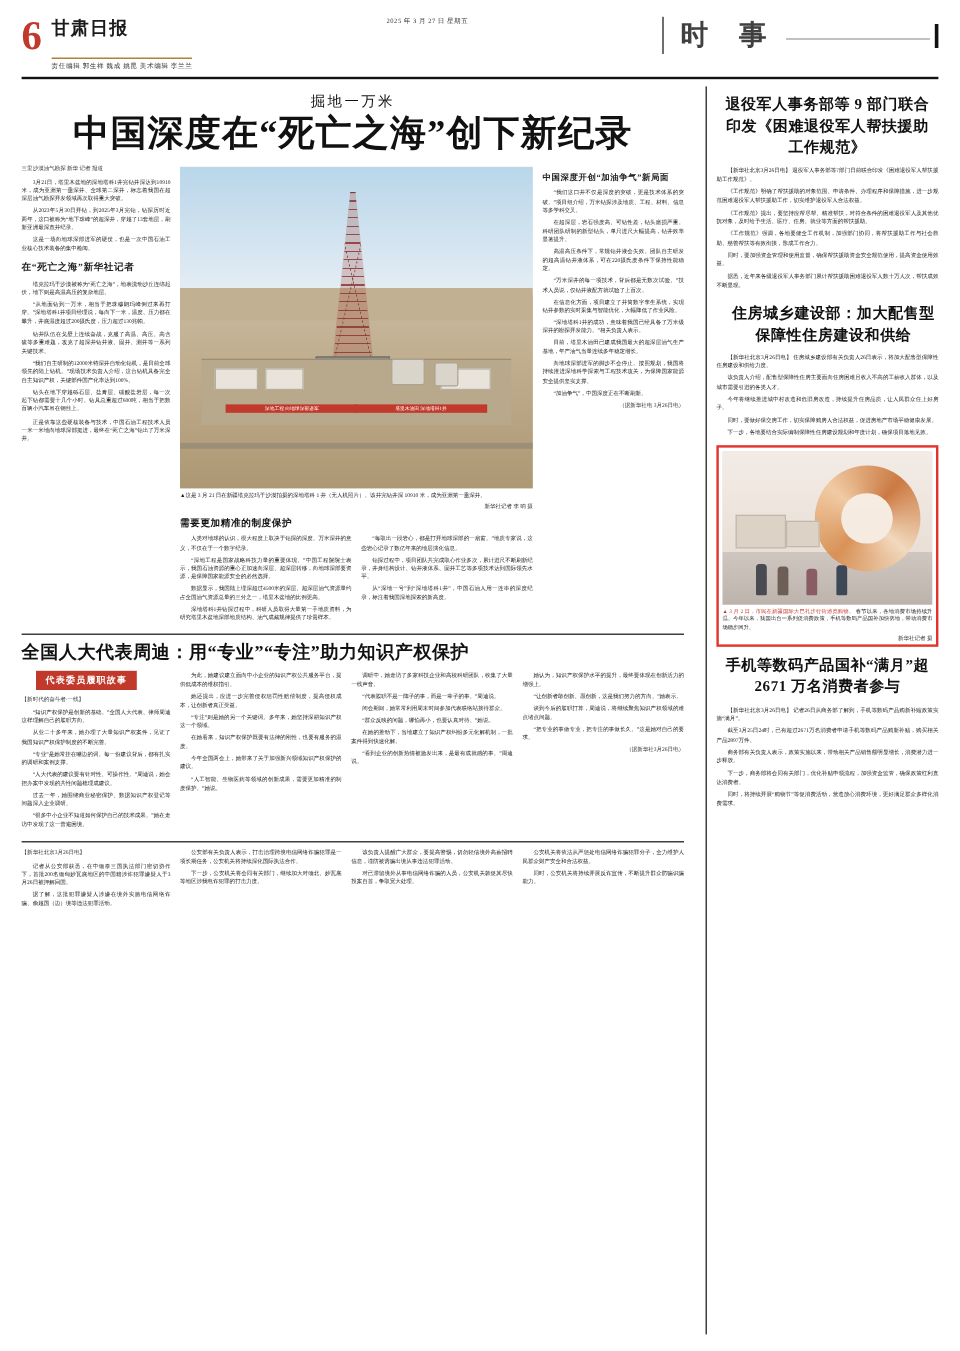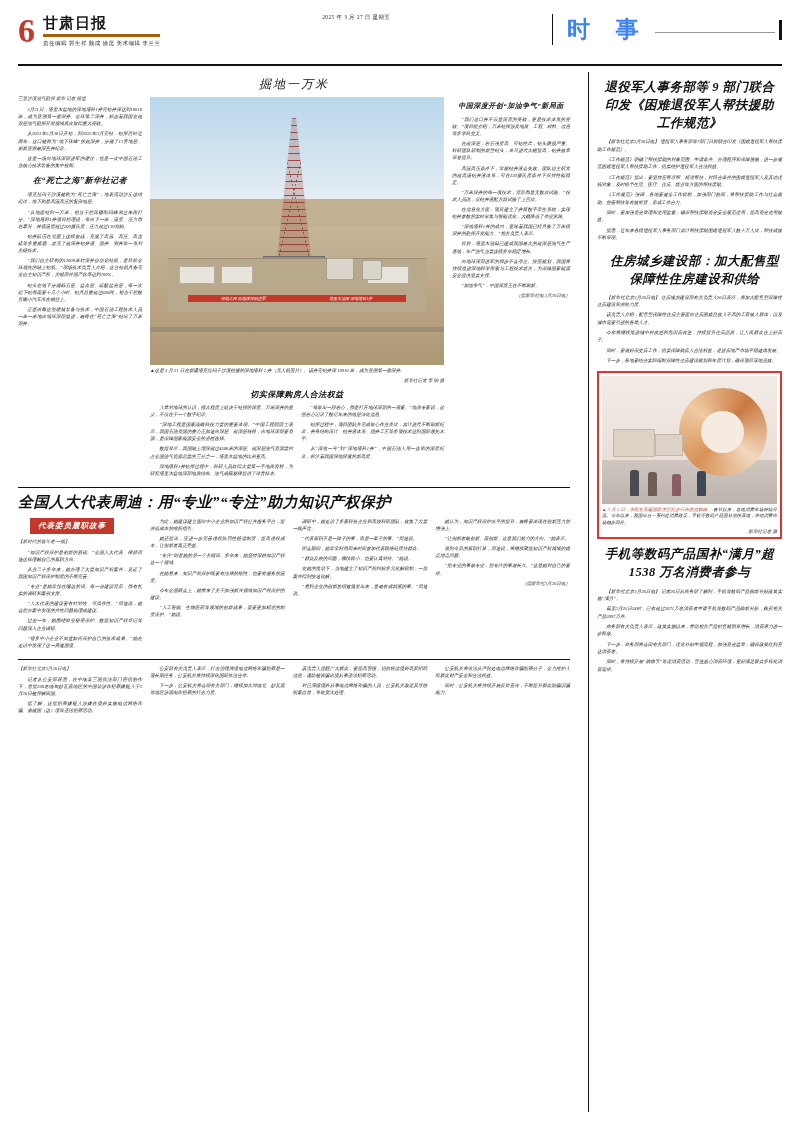--- a/index.html
+++ b/index.html
@@ -9,44 +9,44 @@
     color:#111;
     overflow:hidden;
   }
   .page{position:relative;width:800px;height:1126px;box-sizing:border-box;padding:14px 18px 10px 18px;}
 
   
   .masthead{display:flex;align-items:flex-start;height:46px;border-bottom:2px solid #111;padding-bottom:4px;}
   .folio{font-family:"Liberation Serif",serif;font-size:34px;font-weight:bold;color:#c0392b;line-height:1;margin-right:8px;}
   .mast-left{flex:0 0 auto;display:flex;align-items:flex-start;}
   .mast-name{display:flex;flex-direction:column;}
-  .mast-logo{font-size:15px;font-weight:bold;letter-spacing:1px;color:#1a1a1a;border-bottom:3px solid #a16207;padding-bottom:1px;}
+  .mast-logo{font-size:15px;font-weight:bold;letter-spacing:1px;color:#1a1a1a;border-bottom:1px solid #a16207;padding-bottom:15px;}
   .mast-editors{font-size:5.5px;color:#333;letter-spacing:.5px;margin-top:3px;white-space:nowrap;}
   .mast-mid{flex:1 1 auto;display:flex;justify-content:center;align-items:flex-end;padding-bottom:2px;}
   .mast-date{font-size:5.5px;color:#333;letter-spacing:.4px;}
   .mast-right{flex:0 0 215px;display:flex;align-items:center;border-left:1px solid #111;padding-left:14px;}
-  .section-title{font-size:23px;font-weight:bold;letter-spacing:10px;color:#3b82f6;}
+  .section-title{font-size:23px;font-weight:bold;letter-spacing:10px;color:#404040;}
   .section-rule{flex:1;height:0;border-top:1px solid #999;margin-left:6px;margin-top:6px;}
   .section-mark{width:3px;height:20px;background:#111;margin-left:4px;}
 
   
-  .body{display:flex;margin-top:6px;height:1040px;font-style:italic;}
+  .body{display:flex;margin-top:6px;height:1040px;}
   .left{flex:0 0 562px;padding-right:10px;box-sizing:border-box;}
   .divider{flex:0 0 1px;background:#111;margin:0 8px;}
   .right{flex:1 1 auto;box-sizing:border-box;}
 
   
   .kicker{text-align:center;font-size:12px;letter-spacing:2px;margin:4px 0 2px;color:#111;}
   .headline{text-align:center;font-size:30px;font-weight:bold;letter-spacing:1px;line-height:1.12;margin:2px 0 8px;}
 
   
   .cols{display:flex;gap:8px;}
   .col{font-size:4.6px;line-height:1.55;text-align:justify;color:#222;}
   .col p{margin:0 0 3px;text-indent:2em;}
-  .subhead{font-weight:bold;font-size:8px;text-align:center;margin:6px 0 4px;letter-spacing:.5px;}
+  .subhead{font-weight:bold;font-size:8px;text-align:left;margin:6px 0 4px;letter-spacing:.5px;}
   .byline{font-size:4.6px;color:#333;margin:0 0 4px;}
   .credit{font-size:4.6px;text-align:right;color:#333;margin-top:3px;}
 
   
   .photo-wrap{margin:2px 0 4px;}
   .photo{width:100%;height:268px;position:relative;overflow:hidden;background:linear-gradient(#cfe3f2 0%, #dfeaf3 38%, #cdbda3 39%, #c8b79c 100%);}
   .sky-haze{position:absolute;left:0;right:0;top:0;height:40%;background:linear-gradient(#b9d6ea,#e6eef4);}
   .desert{position:absolute;left:0;right:0;top:40%;bottom:0;background:linear-gradient(#c9b99d,#b9a584 60%,#ad9874);}
   .dune{position:absolute;left:0;right:0;top:38%;height:10%;background:#c2b092;}
   .rig{position:absolute;left:49%;top:8%;width:44px;height:55%;transform:translateX(-50%);}
@@ -114,20 +114,21 @@
       <div class="section-rule"></div>
       <div class="section-mark"></div>
     </div>
   </div>
 
   <div class="body">
 
     <div class="left">
 
       <div class="kicker">掘地一万米</div>
+      <div class="headline">中国深度在“死亡之海”创下新纪录</div>
 
       <div class="cols">
 
         <div class="col" style="flex:0 0 124px;">
           <div class="byline">三里沙漠油气勘探  新华  记者 报道</div>
           <p>3月21日，塔里木盆地的深地塔科1井完钻井深达到10910米，成为亚洲第一垂深井、全球第二深井，标志着我国在超深层油气勘探开发领域再次取得重大突破。</p>
           <p>从2023年5月30日开钻，到2025年3月完钻，钻探历时近两年，这口被称为“地下珠峰”的超深井，穿越了13套地层，刷新亚洲最深直井纪录。</p>
           <p>这是一场向地球深部进军的硬仗，也是一次中国石油工业核心技术装备的集中检阅。</p>
           <div class="subhead">在“死亡之海”新华社记者</div>
           <p>塔克拉玛干沙漠被称为“死亡之海”，地表流动沙丘连绵起伏，地下则是高温高压的复杂地层。</p>
@@ -156,21 +157,21 @@
               <div class="tank" style="left:60%;top:60%;width:26px;height:20px;"></div>
               <div class="tank" style="left:72%;top:61%;width:18px;height:18px;"></div>
               <div class="banner" style="left:13%;top:74%;width:110px;">深地工程  向地球深部进军</div>
               <div class="banner" style="right:13%;top:74%;width:110px;">塔里木油田  深地塔科1井</div>
               <div class="road"></div>
             </div>
             <div class="caption">▲这是 3 月 21 日在新疆塔克拉玛干沙漠拍摄的深地塔科 1 井（无人机照片）。该井完钻井深 10910 米，成为亚洲第一垂深井。</div>
             <div class="credit">新华社记者 李 响 摄</div>
           </div>
 
-          <div class="subhead">切实保障购房人合法权益</div>
+          <div class="subhead">需要更加精准的制度保护</div>
 
           <div class="cols">
             <div class="col" style="flex:1 1 0;">
               <p>人类对地球的认识，很大程度上取决于钻探的深度。万米深井的意义，不仅在于一个数字纪录。</p>
               <p>“深地工程是国家战略科技力量的重要体现。”中国工程院院士表示，我国石油资源的重心正加速向深层、超深层转移，向地球深部要资源，是保障国家能源安全的必然选择。</p>
               <p>数据显示，我国陆上埋深超过4500米的深层、超深层油气资源量约占全国油气资源总量的三分之一，塔里木盆地的比例更高。</p>
               <p>深地塔科1井钻探过程中，科研人员取得大量第一手地质资料，为研究塔里木盆地深部地质结构、油气成藏规律提供了珍贵样本。</p>
             </div>
             <div class="col" style="flex:1 1 0;">
               <p>“每取出一段岩心，都是打开地球深部的一扇窗。”地质专家说，这些岩心记录了数亿年来的地层演化信息。</p>
@@ -297,21 +298,21 @@
           <div class="person i3" style="left:40%;"></div>
           <div class="person i4" style="left:54%;"></div>
         </div>
         <div class="cap2">
           <span class="lead">▲ 3 月 2 日，市民在新疆国际大巴扎步行街游览购物。</span>
           <span>春节以来，各地消费市场持续升温。今年以来，我国出台一系列促消费政策，手机等数码产品国补加快落地，带动消费市场稳步回升。</span>
         </div>
         <div class="credit">新华社记者 摄</div>
       </div>
 
-      <div class="r-head">手机等数码产品国补“满月”超 1538 万名消费者参与</div>
+      <div class="r-head">手机等数码产品国补“满月”超 2671 万名消费者参与</div>
       <div class="r-col">
         <p>【新华社北京3月26日电】  记者26日从商务部了解到，手机等数码产品购新补贴政策实施“满月”。</p>
         <p>截至3月25日24时，已有超过2671万名消费者申请手机等数码产品购新补贴，购买相关产品2897万件。</p>
         <p>商务部有关负责人表示，政策实施以来，带动相关产品销售额明显增长，消费潜力进一步释放。</p>
         <p>下一步，商务部将会同有关部门，优化补贴申领流程，加强资金监管，确保政策红利直达消费者。</p>
         <p>同时，将持续开展“购物节”等促消费活动，营造放心消费环境，更好满足群众多样化消费需求。</p>
       </div>
 
     </div>
   </div>

